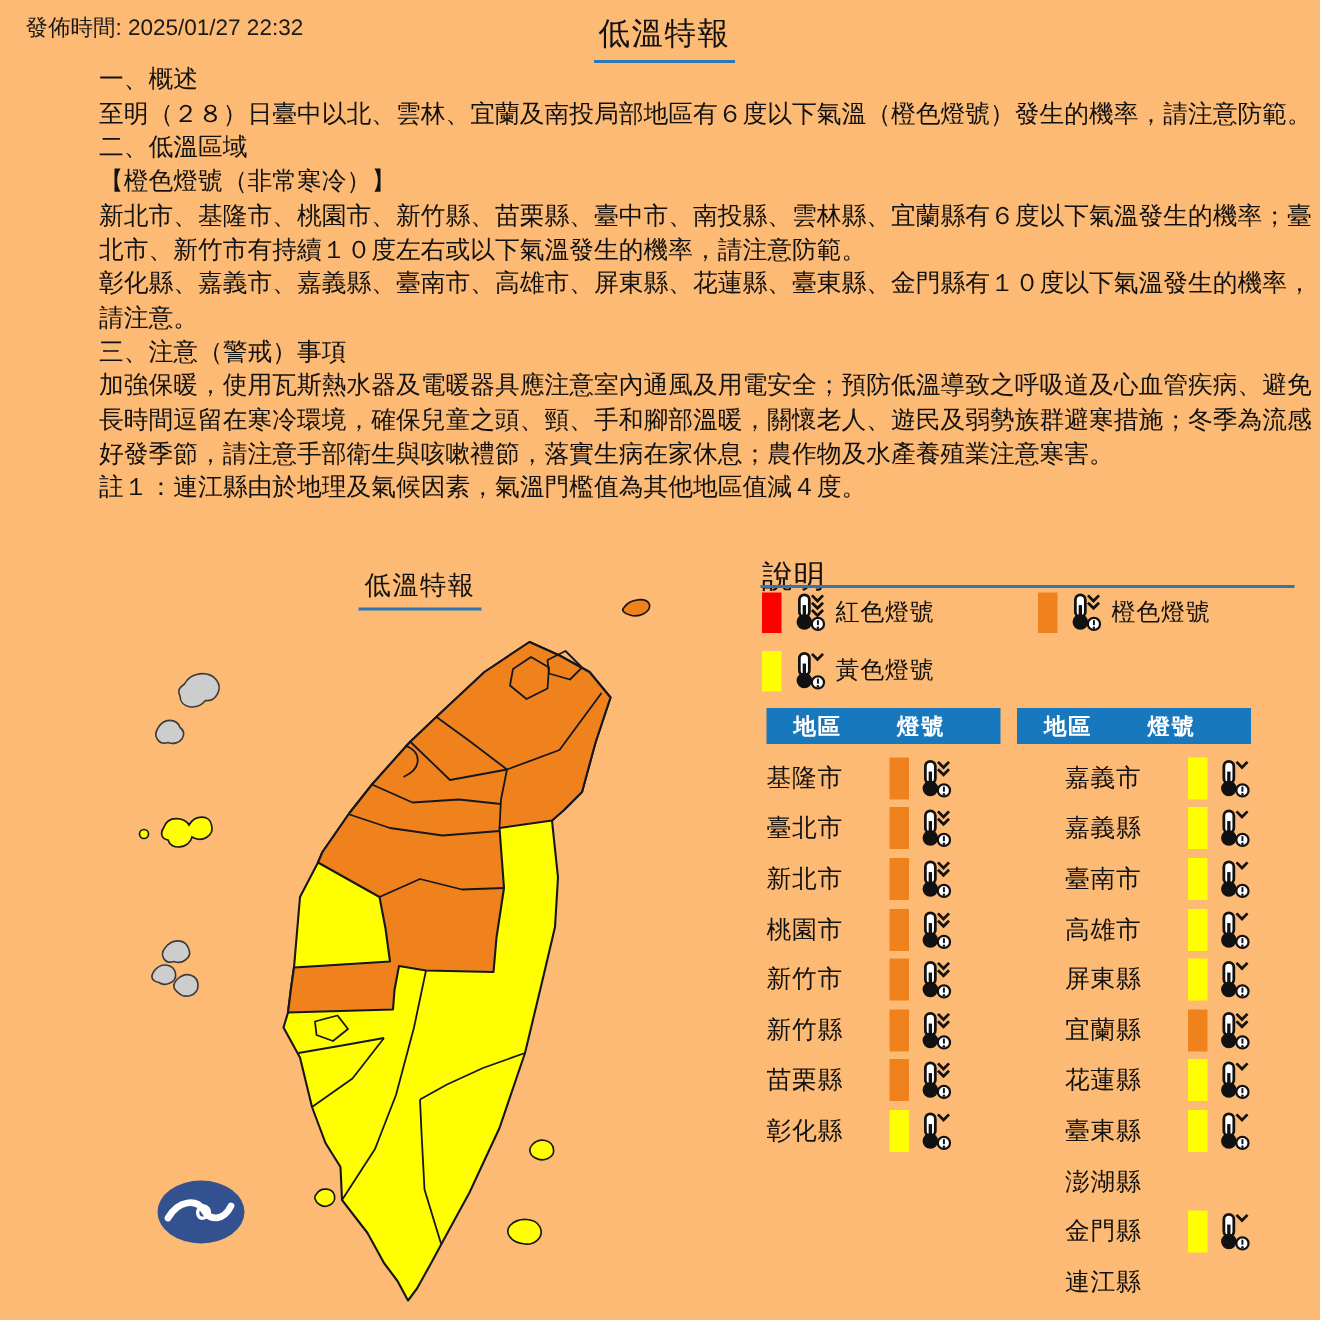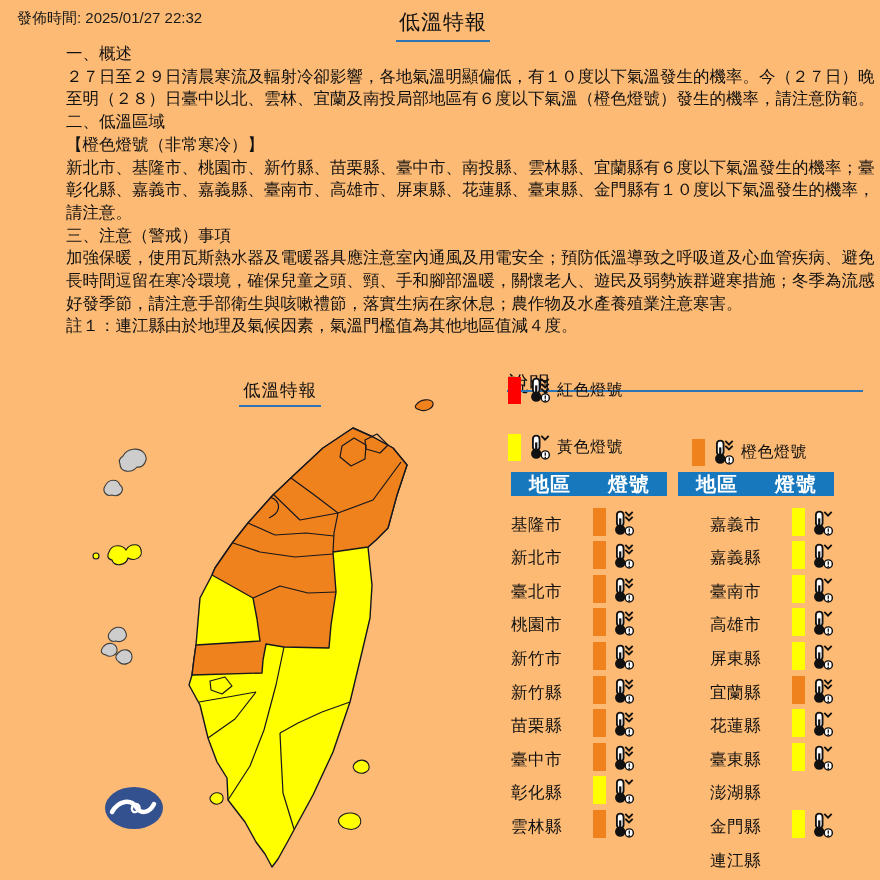--- a/index.html
+++ b/index.html
@@ -9,60 +9,60 @@
   .main-title{position:absolute;left:396px;top:8px;font-size:21px;letter-spacing:1px;
               padding:0 3px 4px 3px;border-bottom:2.5px solid var(--rule-blue);}
   .bulletin{position:absolute;left:66px;top:42px;width:800px;font-size:16.5px;
             line-height:22.7px;white-space:nowrap;}
   .map-title{position:absolute;left:239px;top:378px;font-size:17.5px;letter-spacing:1px;
              padding:0 4px 3px 4px;border-bottom:2px solid var(--rule-blue);}
   .taiwan-map{position:absolute;left:60px;top:385px;}
   .legend-heading{position:absolute;left:508px;top:370px;font-size:21px;}
   .legend-rule{position:absolute;left:507px;top:390px;width:356px;border-top:2px solid var(--rule-blue);}
   .legend-item{position:absolute;display:flex;align-items:center;gap:6px;height:28px;}
-  .legend-pos-0{left:508px;top:376px;}
-  .legend-pos-1{left:692px;top:394px;margin-top:44px;}
+  .legend-pos-0{left:508px;top:394px;}
+  .legend-pos-1{left:692px;top:394px;}
   .legend-pos-2{left:508px;top:433px;}
   .legend-label{font-size:16px;letter-spacing:0.5px;}
   .swatch{display:inline-block;width:13px;height:27px;}
   .thead{position:absolute;top:472px;width:156px;height:24px;background:var(--hdr-blue);
-         color:#fff;font-weight:bold;font-size:20px;display:flex;align-items:center;letter-spacing:1px;}
+         color:#fff;font-weight:bold;font-size:15px;display:flex;align-items:center;letter-spacing:1px;}
   .thead span:first-child{margin-left:18px;}
   .thead span:last-child{margin-left:37px;}
   .thead-left{left:511px;}
   .thead-right{left:678px;}
   .tbody{position:absolute;top:502px;width:156px;}
   .tbody-left{left:511px;}
   .tbody-right{left:710px;}
-  .trow{height:33.6px;display:flex;align-items:flex-end;}
+  .trow{height:33.6px;display:flex;align-items:center;}
   .rname{display:inline-block;width:70px;font-size:16.5px;letter-spacing:0.5px;}
   .tsw{height:28px;margin-left:12px;}
   .trow svg{margin-left:5px;}
   .county-orange{fill:var(--orange);stroke:#16161d;stroke-width:1.4;stroke-linejoin:round;}
   .county-yellow{fill:var(--yellow);stroke:#16161d;stroke-width:1.4;stroke-linejoin:round;}
   .borderline{fill:none;stroke:#16161d;stroke-width:1.2;stroke-linejoin:round;}
   .island-gray{fill:#cdcdcd;stroke:#3c3c3c;stroke-width:1.1;}
   .island-yellow{fill:var(--yellow);stroke:#16161d;stroke-width:1.1;}
   .island-orange{fill:var(--orange);stroke:#16161d;stroke-width:1.1;}
 </style>
 </head>
 <body>
 
 <div class="page">
 
   <div class="pub-time">發佈時間: 2025/01/27 22:32</div>
   <div class="main-title">低溫特報</div>
 
   <div class="bulletin">
       <div>一、概述</div>
-      <div>２７日至２９日清晨寒流及輻射冷卻影響，各地氣溫明顯偏低，有１０度以下氣溫發生的機率。今（２７日）晚</div>
       <div>至明（２８）日臺中以北、雲林、宜蘭及南投局部地區有６度以下氣溫（橙色燈號）發生的機率，請注意防範。</div>
       <div>二、低溫區域</div>
       <div>【橙色燈號（非常寒冷）】</div>
       <div>新北市、基隆市、桃園市、新竹縣、苗栗縣、臺中市、南投縣、雲林縣、宜蘭縣有６度以下氣溫發生的機率；臺</div>
+      <div>北市、新竹市有持續１０度左右或以下氣溫發生的機率，請注意防範。</div>
       <div>彰化縣、嘉義市、嘉義縣、臺南市、高雄市、屏東縣、花蓮縣、臺東縣、金門縣有１０度以下氣溫發生的機率，</div>
       <div>請注意。</div>
       <div>三、注意（警戒）事項</div>
       <div>加強保暖，使用瓦斯熱水器及電暖器具應注意室內通風及用電安全；預防低溫導致之呼吸道及心血管疾病、避免</div>
       <div>長時間逗留在寒冷環境，確保兒童之頭、頸、手和腳部溫暖，關懷老人、遊民及弱勢族群避寒措施；冬季為流感</div>
       <div>好發季節，請注意手部衛生與咳嗽禮節，落實生病在家休息；農作物及水產養殖業注意寒害。</div>
       <div>註１：連江縣由於地理及氣候因素，氣溫門檻值為其他地區值減４度。</div>
     </div>
 
   <div class="map-title">低溫特報</div>
@@ -180,48 +180,48 @@
           <rect x="8.8" y="9" width="2.4" height="9" fill="#111"></rect>
           <circle cx="10" cy="21.2" r="5.6" fill="#111"></circle>
           <polyline points="15.5,2 19.5,6 23.5,2" fill="none" stroke="#111" stroke-width="2"></polyline>
           <polyline points="15.5,7.3 19.5,11.3 23.5,7.3" fill="none" stroke="#111" stroke-width="2"></polyline>
           <circle cx="19.8" cy="22.6" r="4.4" fill="#fff" stroke="#111" stroke-width="1.6"></circle>
           <rect x="19.1" y="19.9" width="1.4" height="3.6" fill="#111"></rect>
           <circle cx="19.8" cy="25.3" r="0.9" fill="#111"></circle>
         </svg>
       </div>
       <div class="trow">
+        <span class="rname">臺北市</span>
+        <span class="swatch tsw" style="background:#F0821E"></span>
+        <svg viewBox="0 0 26 28" width="24" height="26">
+          <rect x="6.4" y="1.6" width="7.2" height="16" rx="3.6" fill="#fff" stroke="#111" stroke-width="2"></rect>
+          <rect x="8.8" y="9" width="2.4" height="9" fill="#111"></rect>
+          <circle cx="10" cy="21.2" r="5.6" fill="#111"></circle>
+          <polyline points="15.5,2 19.5,6 23.5,2" fill="none" stroke="#111" stroke-width="2"></polyline>
+          <polyline points="15.5,7.3 19.5,11.3 23.5,7.3" fill="none" stroke="#111" stroke-width="2"></polyline>
+          <circle cx="19.8" cy="22.6" r="4.4" fill="#fff" stroke="#111" stroke-width="1.6"></circle>
+          <rect x="19.1" y="19.9" width="1.4" height="3.6" fill="#111"></rect>
+          <circle cx="19.8" cy="25.3" r="0.9" fill="#111"></circle>
+        </svg>
+      </div>
+      <div class="trow">
         <span class="rname">新北市</span>
         <span class="swatch tsw" style="background:#F0821E"></span>
         <svg viewBox="0 0 26 28" width="24" height="26">
           <rect x="6.4" y="1.6" width="7.2" height="16" rx="3.6" fill="#fff" stroke="#111" stroke-width="2"></rect>
           <rect x="8.8" y="9" width="2.4" height="9" fill="#111"></rect>
           <circle cx="10" cy="21.2" r="5.6" fill="#111"></circle>
           <polyline points="15.5,2 19.5,6 23.5,2" fill="none" stroke="#111" stroke-width="2"></polyline>
           <polyline points="15.5,7.3 19.5,11.3 23.5,7.3" fill="none" stroke="#111" stroke-width="2"></polyline>
           <circle cx="19.8" cy="22.6" r="4.4" fill="#fff" stroke="#111" stroke-width="1.6"></circle>
           <rect x="19.1" y="19.9" width="1.4" height="3.6" fill="#111"></rect>
           <circle cx="19.8" cy="25.3" r="0.9" fill="#111"></circle>
         </svg>
       </div>
       <div class="trow">
-        <span class="rname">臺北市</span>
-        <span class="swatch tsw" style="background:#F0821E"></span>
-        <svg viewBox="0 0 26 28" width="24" height="26">
-          <rect x="6.4" y="1.6" width="7.2" height="16" rx="3.6" fill="#fff" stroke="#111" stroke-width="2"></rect>
-          <rect x="8.8" y="9" width="2.4" height="9" fill="#111"></rect>
-          <circle cx="10" cy="21.2" r="5.6" fill="#111"></circle>
-          <polyline points="15.5,2 19.5,6 23.5,2" fill="none" stroke="#111" stroke-width="2"></polyline>
-          <polyline points="15.5,7.3 19.5,11.3 23.5,7.3" fill="none" stroke="#111" stroke-width="2"></polyline>
-          <circle cx="19.8" cy="22.6" r="4.4" fill="#fff" stroke="#111" stroke-width="1.6"></circle>
-          <rect x="19.1" y="19.9" width="1.4" height="3.6" fill="#111"></rect>
-          <circle cx="19.8" cy="25.3" r="0.9" fill="#111"></circle>
-        </svg>
-      </div>
-      <div class="trow">
         <span class="rname">桃園市</span>
         <span class="swatch tsw" style="background:#F0821E"></span>
         <svg viewBox="0 0 26 28" width="24" height="26">
           <rect x="6.4" y="1.6" width="7.2" height="16" rx="3.6" fill="#fff" stroke="#111" stroke-width="2"></rect>
           <rect x="8.8" y="9" width="2.4" height="9" fill="#111"></rect>
           <circle cx="10" cy="21.2" r="5.6" fill="#111"></circle>
           <polyline points="15.5,2 19.5,6 23.5,2" fill="none" stroke="#111" stroke-width="2"></polyline>
           <polyline points="15.5,7.3 19.5,11.3 23.5,7.3" fill="none" stroke="#111" stroke-width="2"></polyline>
           <circle cx="19.8" cy="22.6" r="4.4" fill="#fff" stroke="#111" stroke-width="1.6"></circle>
           <rect x="19.1" y="19.9" width="1.4" height="3.6" fill="#111"></rect>
@@ -264,55 +264,27 @@
           <rect x="8.8" y="9" width="2.4" height="9" fill="#111"></rect>
           <circle cx="10" cy="21.2" r="5.6" fill="#111"></circle>
           <polyline points="15.5,2 19.5,6 23.5,2" fill="none" stroke="#111" stroke-width="2"></polyline>
           <polyline points="15.5,7.3 19.5,11.3 23.5,7.3" fill="none" stroke="#111" stroke-width="2"></polyline>
           <circle cx="19.8" cy="22.6" r="4.4" fill="#fff" stroke="#111" stroke-width="1.6"></circle>
           <rect x="19.1" y="19.9" width="1.4" height="3.6" fill="#111"></rect>
           <circle cx="19.8" cy="25.3" r="0.9" fill="#111"></circle>
         </svg>
       </div>
       <div class="trow">
-        <span class="rname">臺中市</span>
-        <span class="swatch tsw" style="background:#F0821E"></span>
-        <svg viewBox="0 0 26 28" width="24" height="26">
-          <rect x="6.4" y="1.6" width="7.2" height="16" rx="3.6" fill="#fff" stroke="#111" stroke-width="2"></rect>
-          <rect x="8.8" y="9" width="2.4" height="9" fill="#111"></rect>
-          <circle cx="10" cy="21.2" r="5.6" fill="#111"></circle>
-          <polyline points="15.5,2 19.5,6 23.5,2" fill="none" stroke="#111" stroke-width="2"></polyline>
-          <polyline points="15.5,7.3 19.5,11.3 23.5,7.3" fill="none" stroke="#111" stroke-width="2"></polyline>
-          <circle cx="19.8" cy="22.6" r="4.4" fill="#fff" stroke="#111" stroke-width="1.6"></circle>
-          <rect x="19.1" y="19.9" width="1.4" height="3.6" fill="#111"></rect>
-          <circle cx="19.8" cy="25.3" r="0.9" fill="#111"></circle>
-        </svg>
-      </div>
-      <div class="trow">
         <span class="rname">彰化縣</span>
         <span class="swatch tsw" style="background:#FFFF00"></span>
         <svg viewBox="0 0 26 28" width="24" height="26">
           <rect x="6.4" y="1.6" width="7.2" height="16" rx="3.6" fill="#fff" stroke="#111" stroke-width="2"></rect>
           <rect x="8.8" y="9" width="2.4" height="9" fill="#111"></rect>
           <circle cx="10" cy="21.2" r="5.6" fill="#111"></circle>
           <polyline points="15.5,2 19.5,6 23.5,2" fill="none" stroke="#111" stroke-width="2"></polyline>
-          <circle cx="19.8" cy="22.6" r="4.4" fill="#fff" stroke="#111" stroke-width="1.6"></circle>
-          <rect x="19.1" y="19.9" width="1.4" height="3.6" fill="#111"></rect>
-          <circle cx="19.8" cy="25.3" r="0.9" fill="#111"></circle>
-        </svg>
-      </div>
-      <div class="trow">
-        <span class="rname">雲林縣</span>
-        <span class="swatch tsw" style="background:#F0821E"></span>
-        <svg viewBox="0 0 26 28" width="24" height="26">
-          <rect x="6.4" y="1.6" width="7.2" height="16" rx="3.6" fill="#fff" stroke="#111" stroke-width="2"></rect>
-          <rect x="8.8" y="9" width="2.4" height="9" fill="#111"></rect>
-          <circle cx="10" cy="21.2" r="5.6" fill="#111"></circle>
-          <polyline points="15.5,2 19.5,6 23.5,2" fill="none" stroke="#111" stroke-width="2"></polyline>
-          <polyline points="15.5,7.3 19.5,11.3 23.5,7.3" fill="none" stroke="#111" stroke-width="2"></polyline>
           <circle cx="19.8" cy="22.6" r="4.4" fill="#fff" stroke="#111" stroke-width="1.6"></circle>
           <rect x="19.1" y="19.9" width="1.4" height="3.6" fill="#111"></rect>
           <circle cx="19.8" cy="25.3" r="0.9" fill="#111"></circle>
         </svg>
       </div>
     </div>
   <div class="tbody tbody-right">
       <div class="trow">
         <span class="rname">嘉義市</span>
         <span class="swatch tsw" style="background:#FFFF00"></span>

